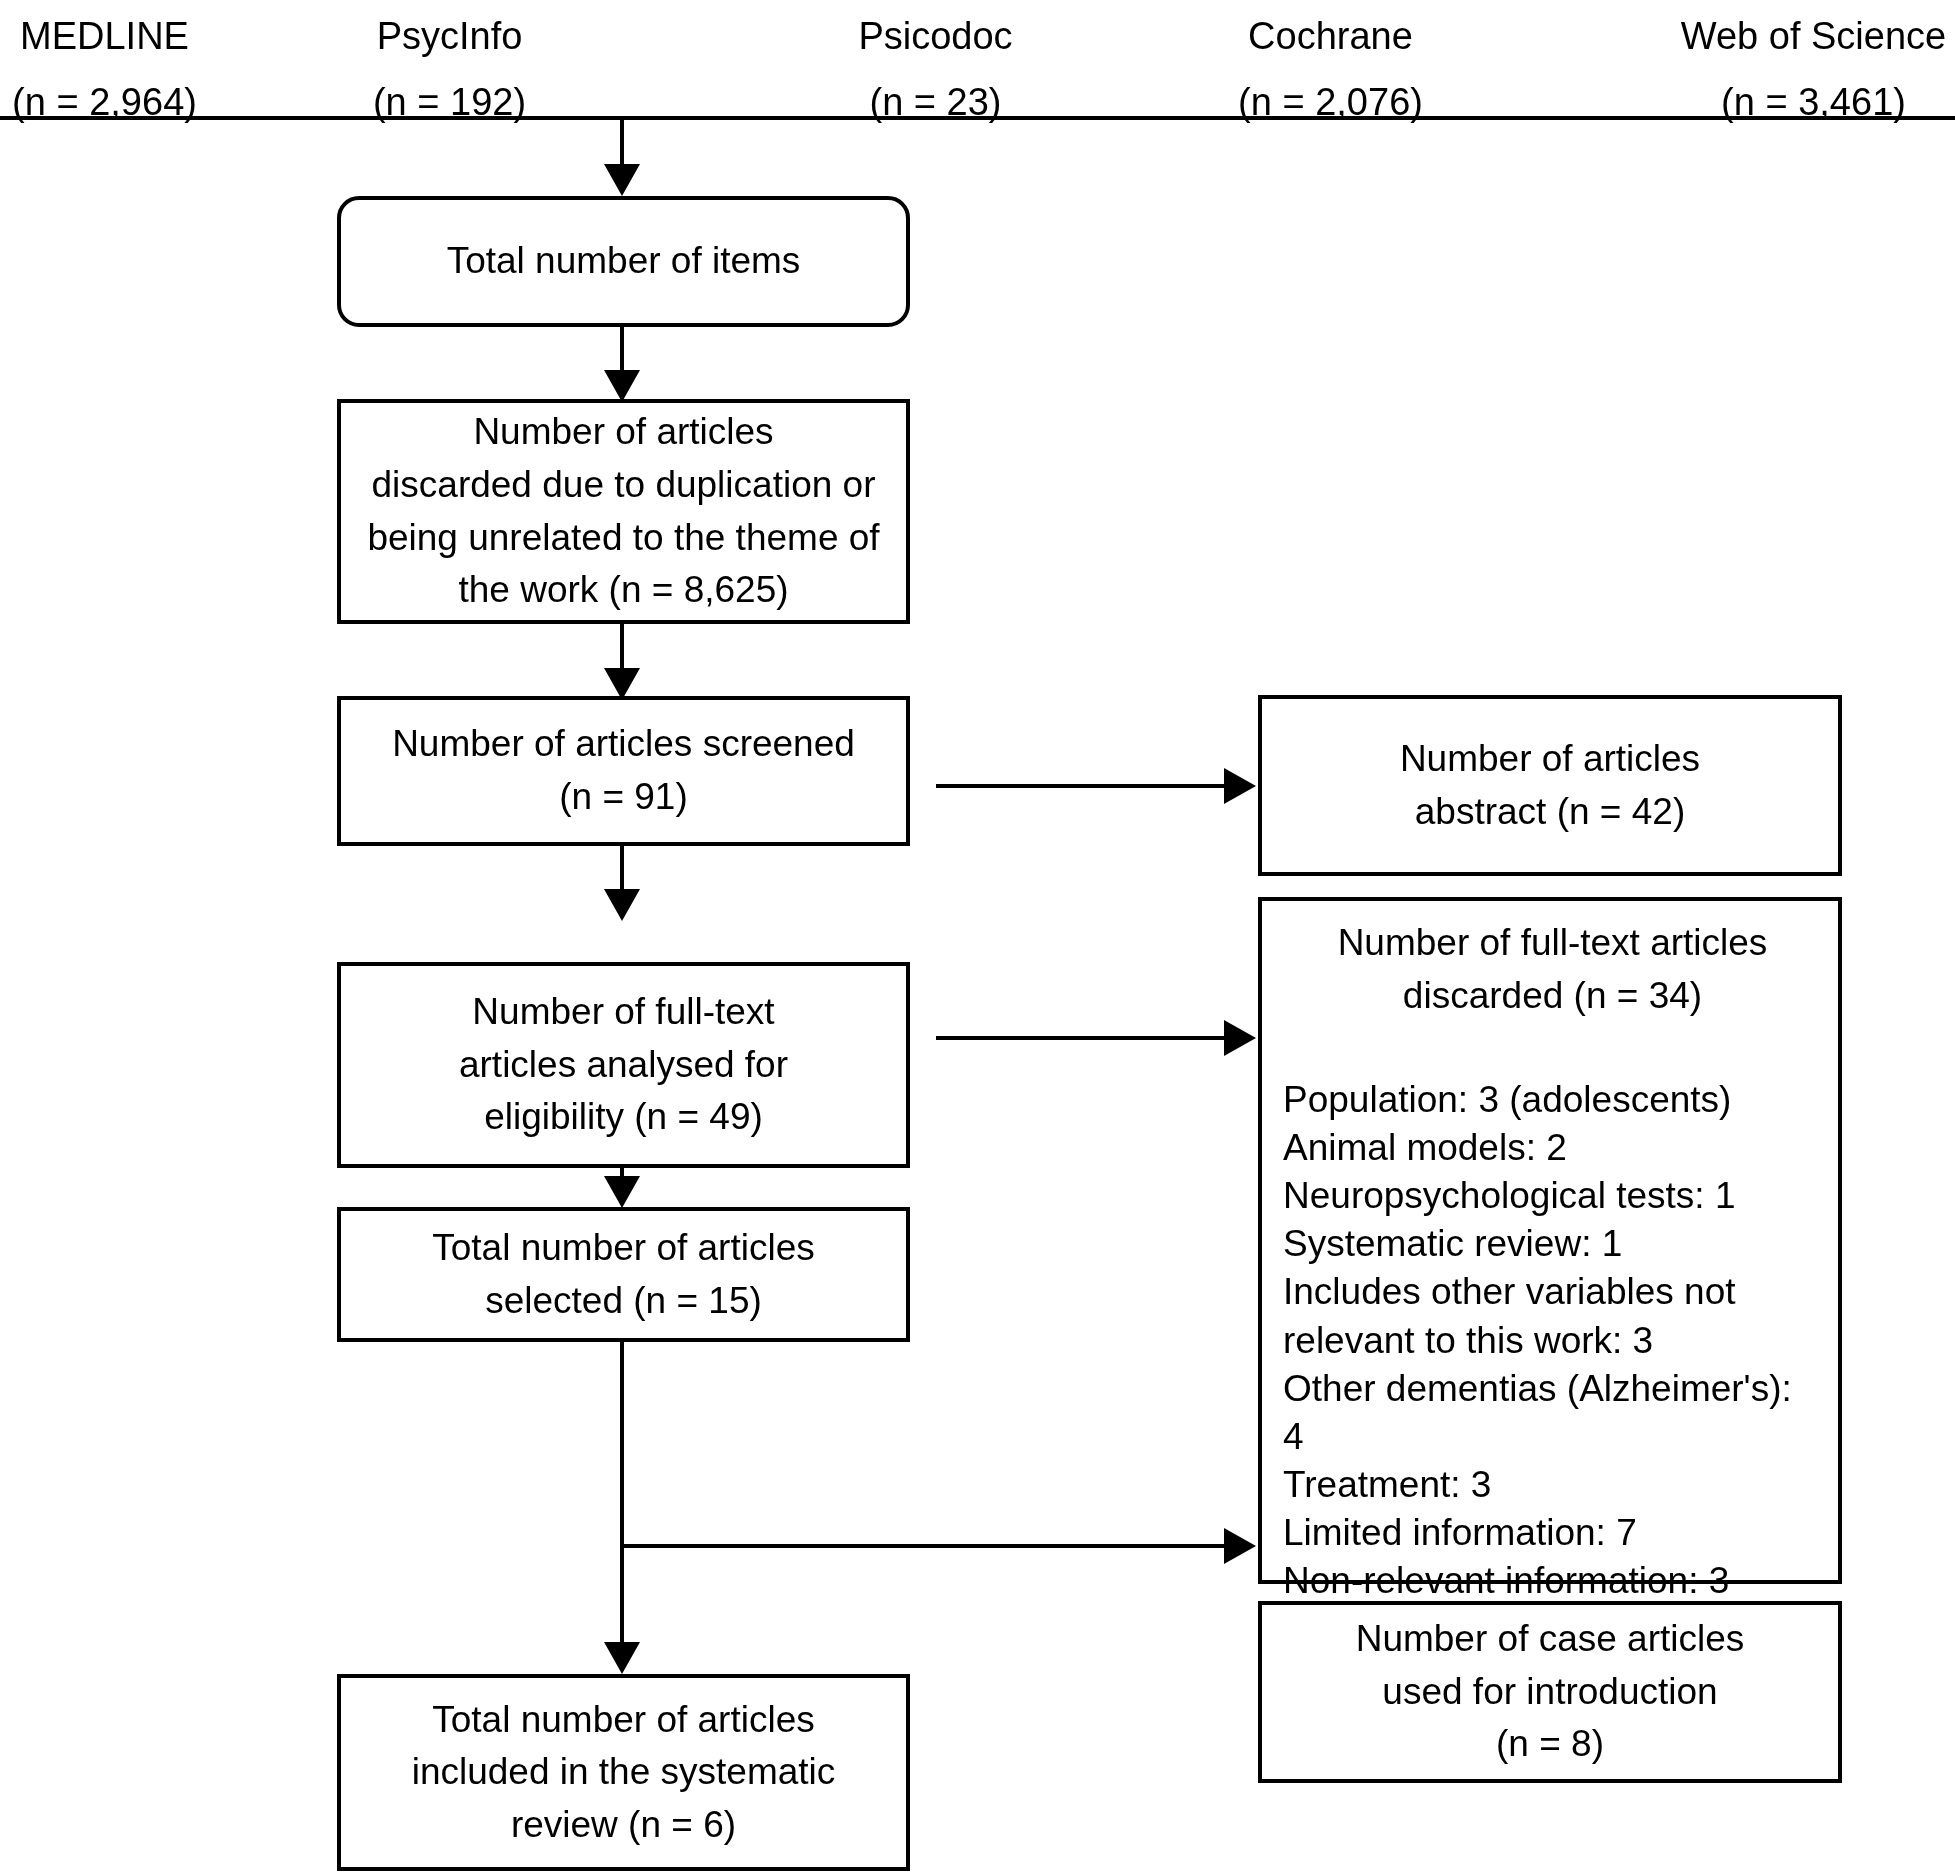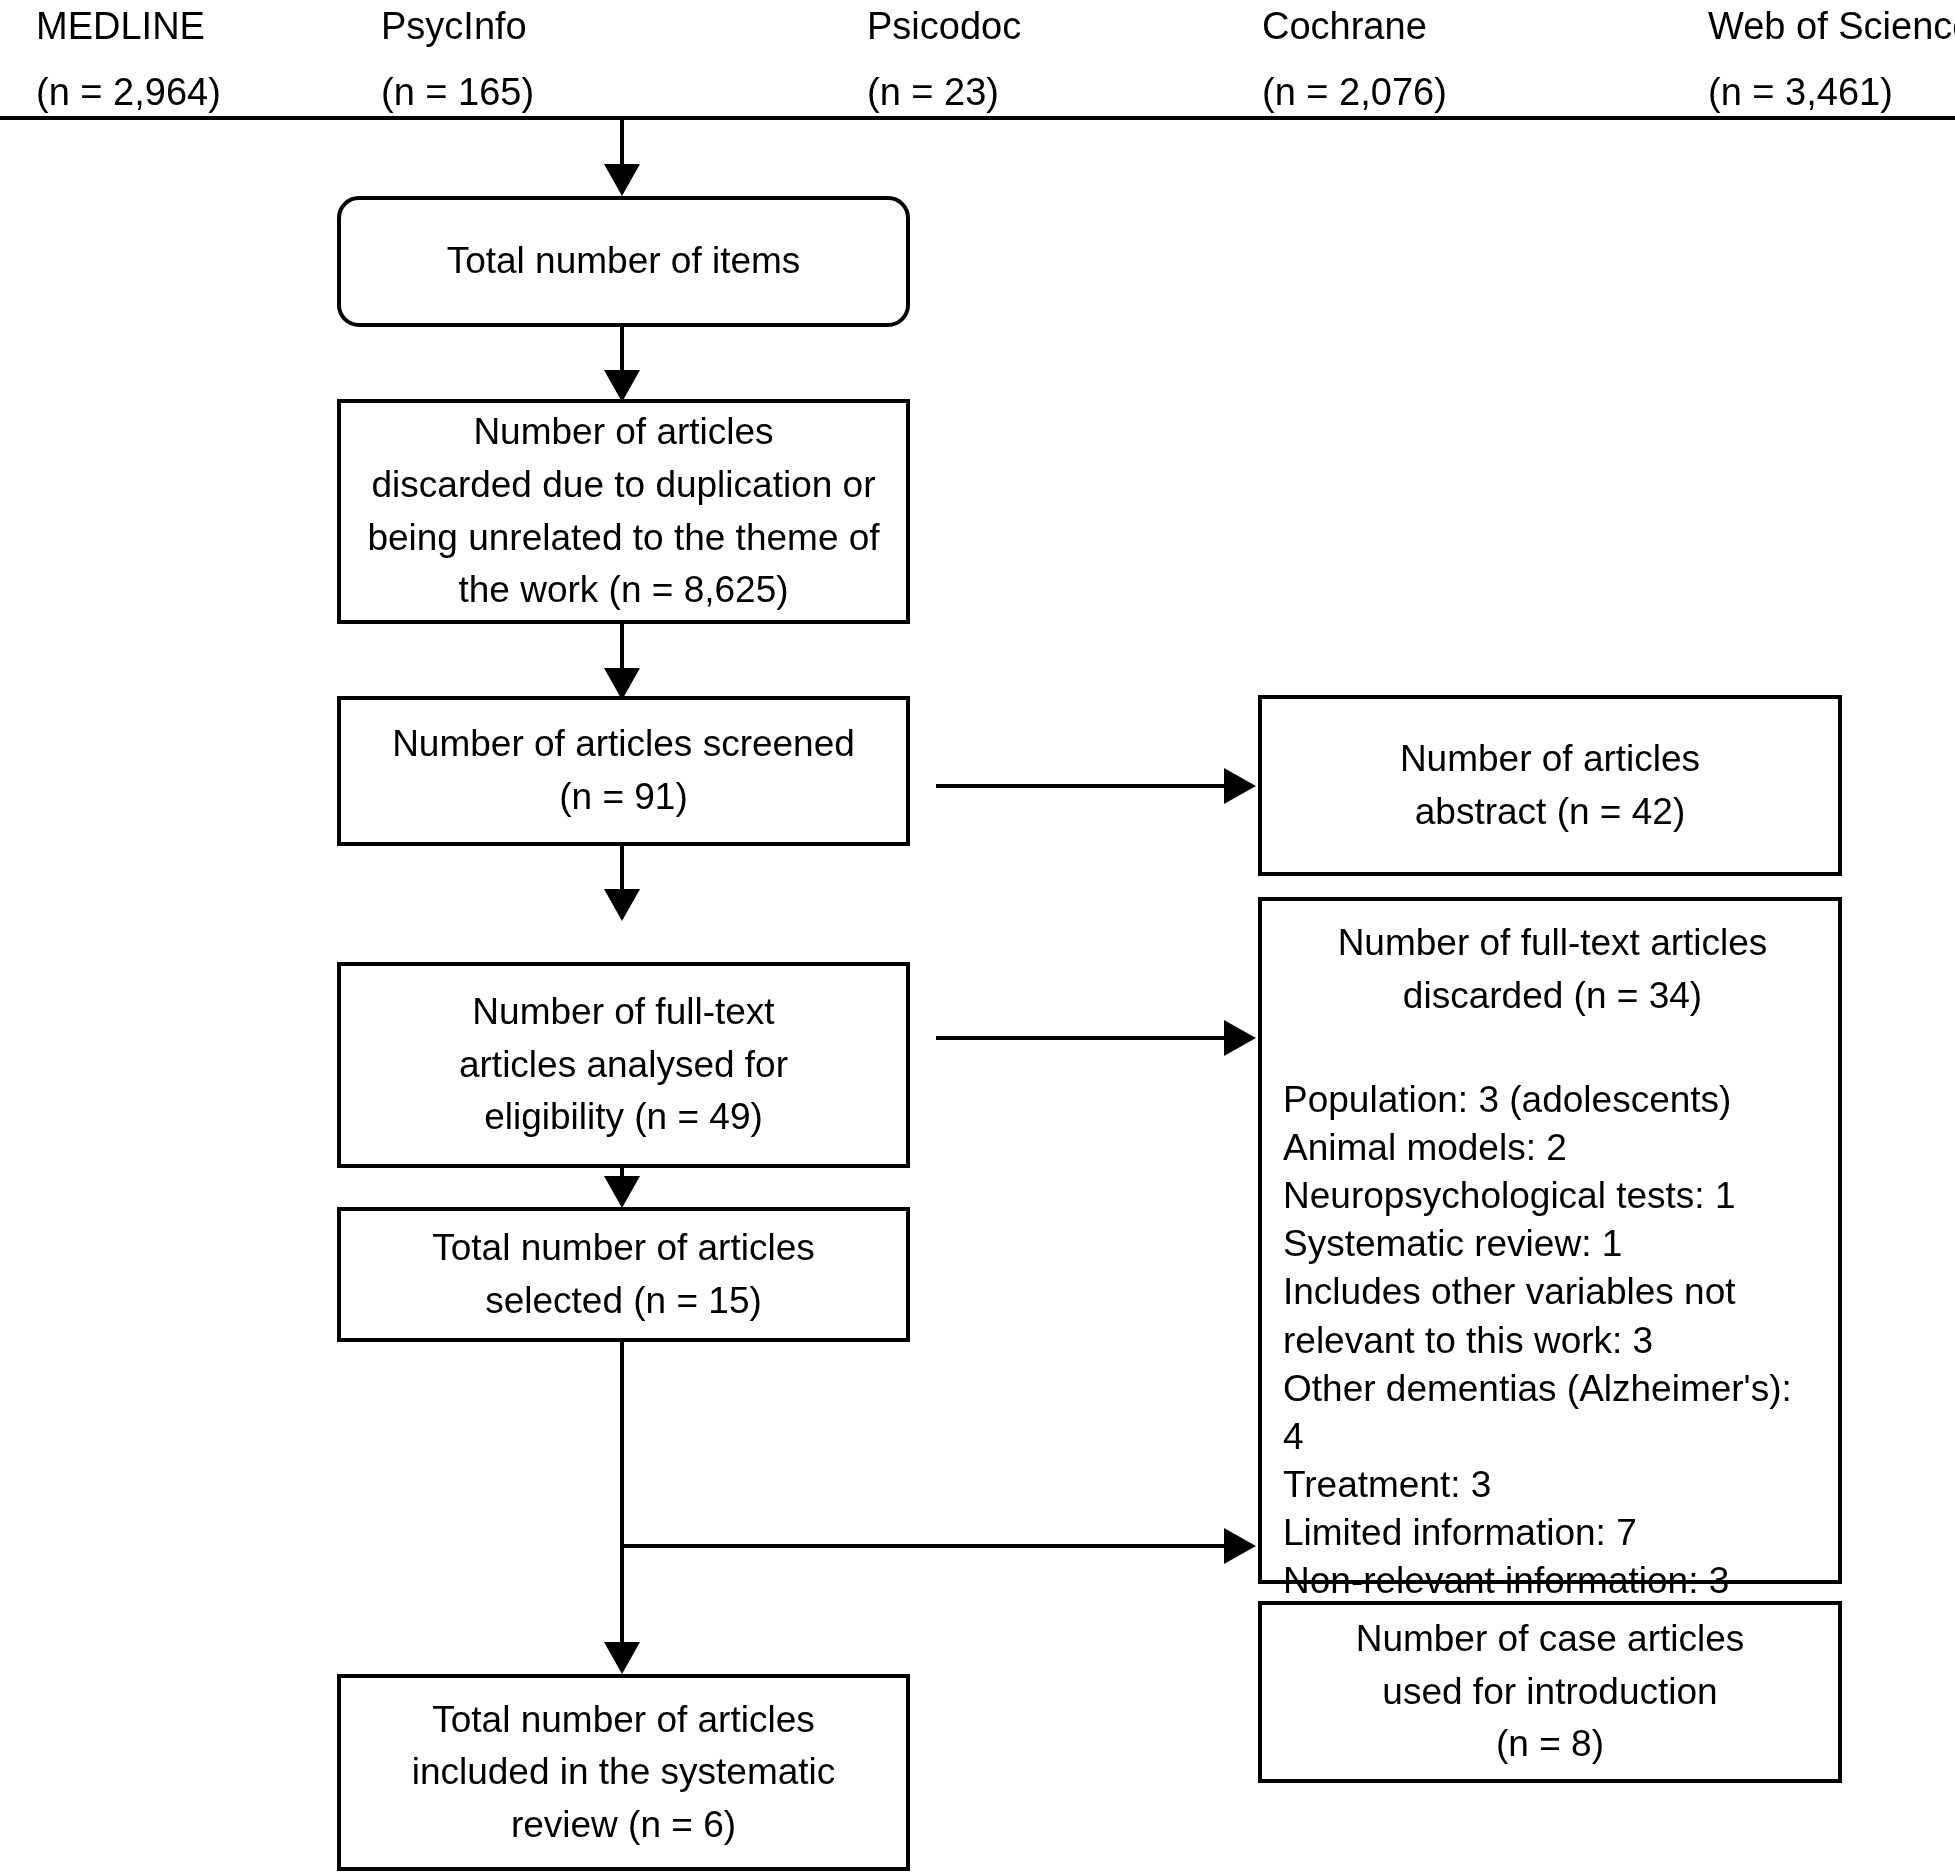--- a/index.html
+++ b/index.html
@@ -15,25 +15,25 @@
   #diagram {
     position: relative;
     width: 1955px;
     height: 1876px;
     background: #ffffff;
     overflow: hidden;
   }
   
   .source-col {
     position: absolute;
-    top: 0;
+    top: 10px;
+    text-align: center;
     line-height: 1.18;
     font-size: 38px;
     white-space: nowrap;
-    margin-left: 36px;
   }
   .source-name { display: block; padding-top: 3.7px; }
   .source-count { display: block; padding-top: 21px; }
 
   .header-rule {
     position: absolute;
     left: 0;
     top: 116px;
     width: 1955px;
     height: 4.3px;
@@ -110,21 +110,21 @@
 
 <div id="diagram">
 
   <div class="source-col" style="left:0px; width:209px;">
     <span class="source-name">MEDLINE</span>
     <span class="source-count">(n = 2,964)</span>
   </div>
 
   <div class="source-col" style="left:345px; width:209px;">
     <span class="source-name">PsycInfo</span>
-    <span class="source-count">(n = 165)</span>
+    <span class="source-count">(n = 192)</span>
   </div>
 
   <div class="source-col" style="left:831px; width:209px;">
     <span class="source-name">Psicodoc</span>
     <span class="source-count">(n = 23)</span>
   </div>
 
   <div class="source-col" style="left:1226px; width:209px;">
     <span class="source-name">Cochrane</span>
     <span class="source-count">(n = 2,076)</span>

